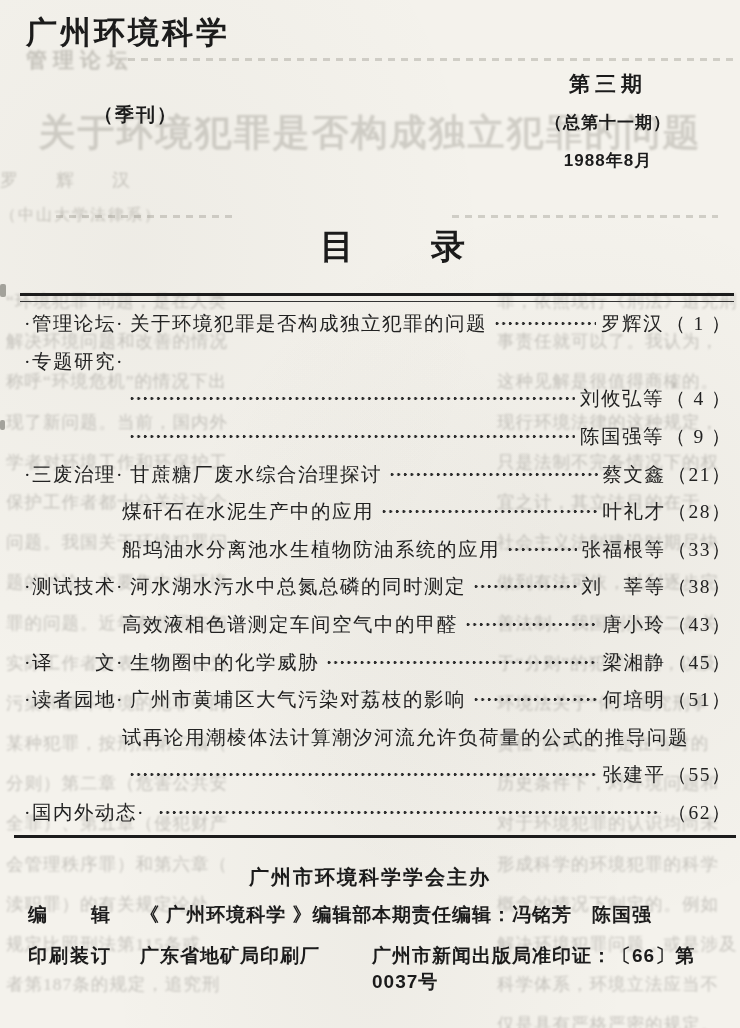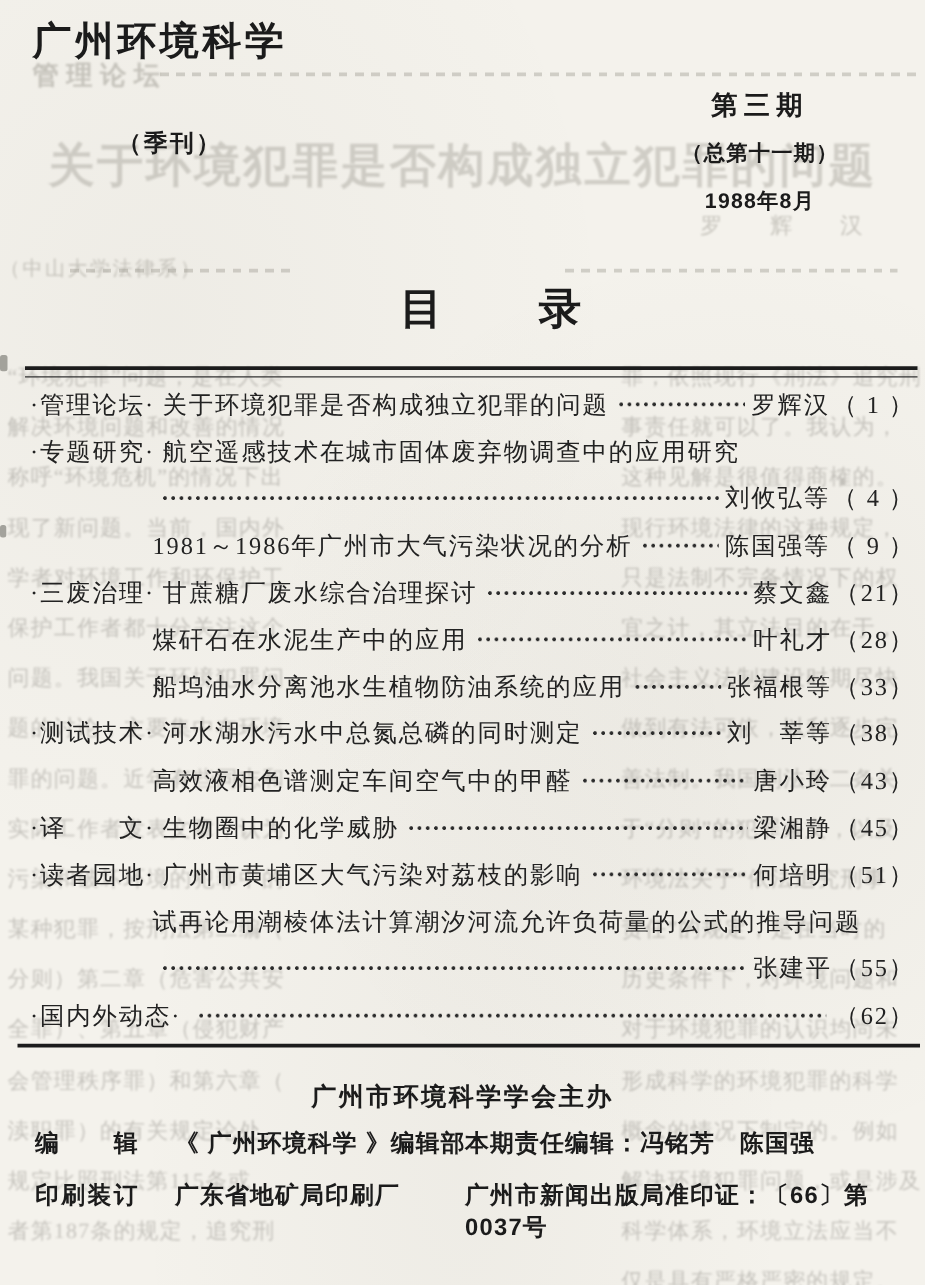--- a/index.html
+++ b/index.html
@@ -11,21 +11,21 @@
       radial-gradient(ellipse at 78% 55%, rgba(90,85,70,0.05), transparent 46%),
       radial-gradient(ellipse at 50% 90%, rgba(90,85,70,0.04), transparent 50%),
       #f4f2ec;
     font-family:"Liberation Serif","DejaVu Serif",serif;
     color:#1b1b1b;
   }
   
   .ghost{position:absolute;z-index:1;color:#7d7a70;opacity:.38;filter:blur(0.8px);white-space:nowrap;}
   #g-column{left:26px;top:46px;font-size:21px;font-weight:700;letter-spacing:6px;font-family:"Liberation Sans","DejaVu Sans",sans-serif;}
   #g-title{left:0;top:108px;width:740px;text-align:center;font-size:37px;font-weight:700;letter-spacing:2px;opacity:.30;font-family:"Liberation Sans","DejaVu Sans",sans-serif;}
-  #g-author{left:0;top:168px;width:700px;text-align:right;font-size:18px;letter-spacing:10px;}
+  #g-author{left:0;top:168px;width:700px;text-align:left;font-size:18px;letter-spacing:10px;}
   #g-affil{left:0;top:205px;width:700px;text-align:left;font-size:16px;letter-spacing:2px;}
   .wavy{position:absolute;z-index:1;height:3px;opacity:.35;filter:blur(0.5px);
     background:repeating-linear-gradient(90deg,#8f8c82 0 7px,transparent 7px 13px);}
   #wavy-top{left:128px;top:58px;width:606px;}
   #wavy-affil-left{left:56px;top:215px;width:180px;}
   #wavy-affil-right{left:452px;top:215px;width:266px;}
   .ghost-col{position:absolute;z-index:1;top:281px;}
   #ghost-left{left:6px;width:240px;}
   #ghost-right{left:497px;width:242px;}
   .ghost-line{height:40.2px;line-height:40.2px;font-size:17.5px;color:#73706a;opacity:.36;
@@ -137,31 +137,29 @@
   <div class="content" id="toc-list">
       <div class="toc-row">
         <span class="cat">·管理论坛·</span>
         <span class="title">关于环境犯罪是否构成独立犯罪的问题</span>
         <span class="leader"></span>
         <span class="author">罗辉汉</span>
         <span class="page">（ 1 ）</span>
       </div>
       <div class="toc-row">
         <span class="cat">·专题研究·</span>
-        <span class="title">航空遥感技术在城市固体废弃物调查中的应用研究</span>
       </div>
       <div class="toc-row">
         <span class="cat"></span>
         <span class="leader"></span>
         <span class="author">刘攸弘等</span>
         <span class="page">（ 4 ）</span>
       </div>
       <div class="toc-row">
         <span class="cat"></span>
-        <span class="title">1981～1986年广州市大气污染状况的分析</span>
         <span class="leader"></span>
         <span class="author">陈国强等</span>
         <span class="page">（ 9 ）</span>
       </div>
       <div class="toc-row">
         <span class="cat">·三废治理·</span>
         <span class="title">甘蔗糖厂废水综合治理探讨</span>
         <span class="leader"></span>
         <span class="author">蔡文鑫</span>
         <span class="page">（21）</span>

